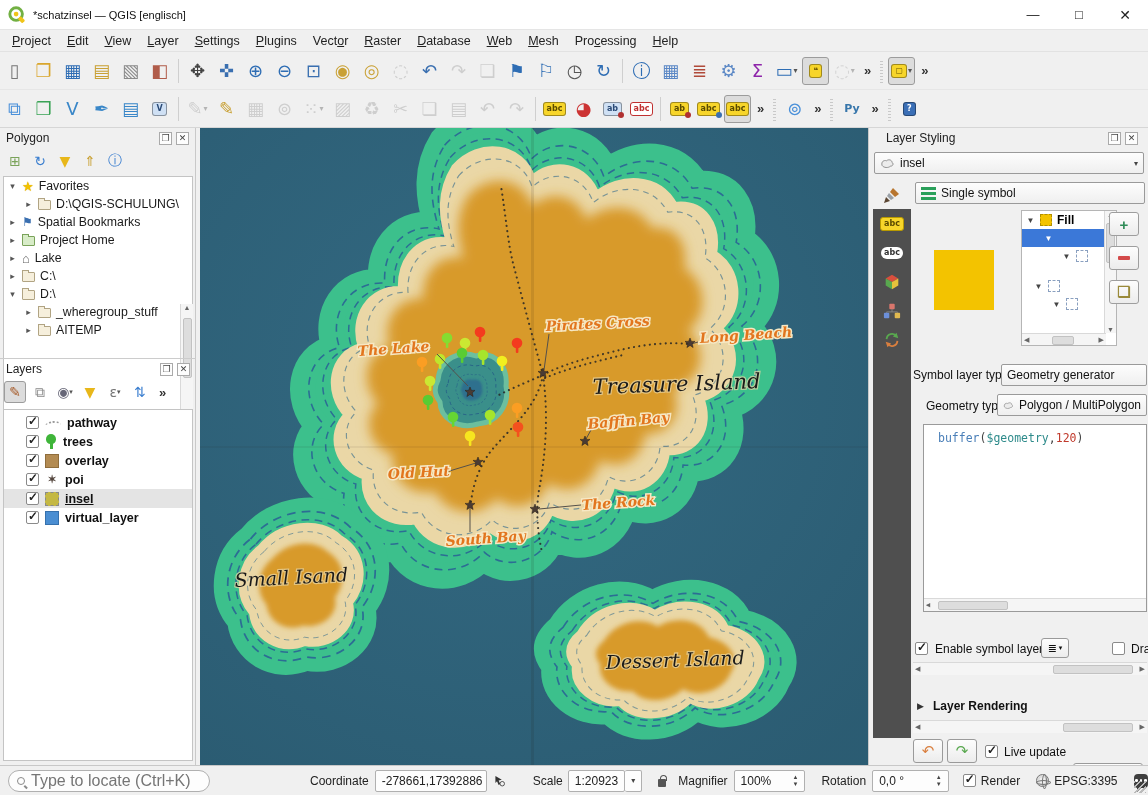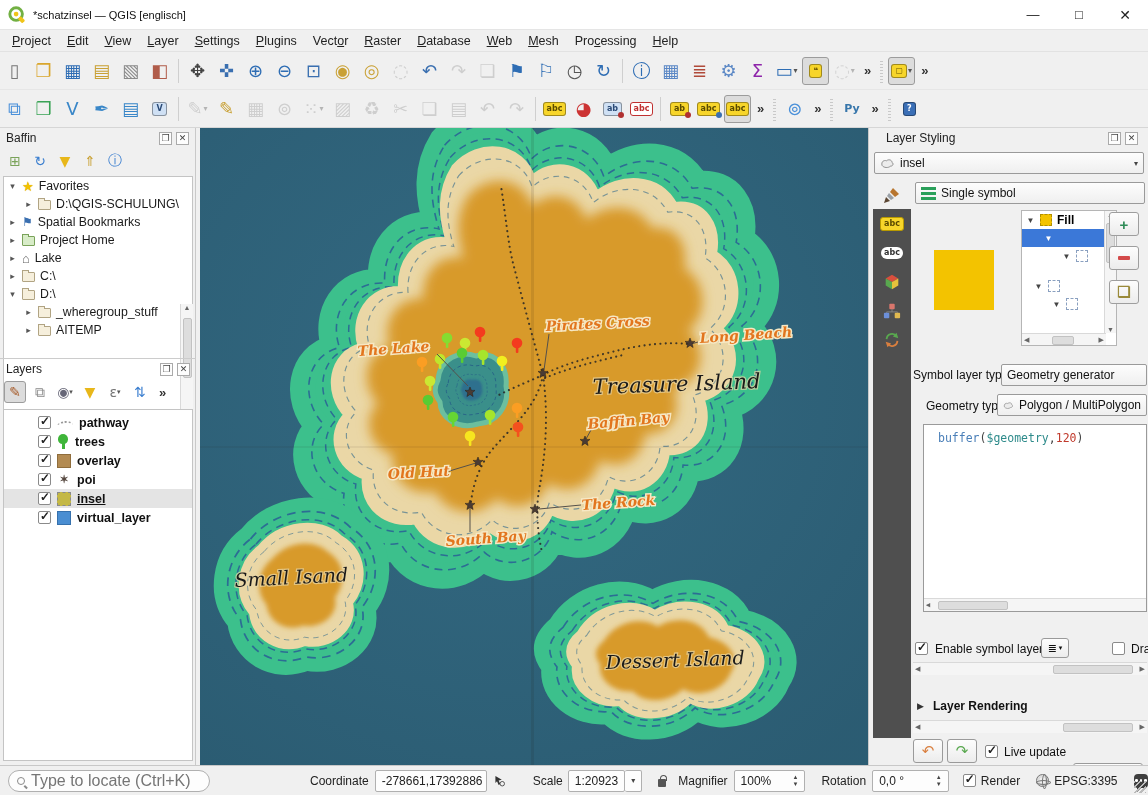--- a/index.html
+++ b/index.html
@@ -56,21 +56,21 @@
   .bi-folder::before, .bi-folder-open::before, .bi-folder-project::before, .bi-drive::before { content:""; position:absolute; top:-3px; left:-1px; width:5px; height:2px; background:#f6efdc; border:1px solid #b1a483; border-bottom:none;}
   .bi-folder-project { background:#e708; background:#d8ecc8; border-color:#7aa35a;}
   .bi-folder-project::before { background:#d8ecc8; border-color:#7aa35a;}
   .scroll-v { position:absolute; width:13px; background:#f5f5f5; border-left:1px solid #d9d9d9; display:flex; flex-direction:column; align-items:center; justify-content:space-between; font-size:7px; color:#666;}
   .scroll-h { position:absolute; height:13px; background:#f5f5f5; border-top:1px solid #d9d9d9; display:flex; align-items:center; justify-content:space-between; font-size:7px; color:#666; padding:0 2px;}
   .thumb-v { width:9px; background:#ddd; border:1px solid #c2c2c2; border-radius:2px; position:absolute; left:2px;}
   .thumb-h { height:9px; background:#ddd; border:1px solid #c2c2c2; border-radius:2px; position:absolute; top:2px;}
 
   .layers-panel { position:absolute; left:0; top:230px; width:196px; height:407px; border-top:1px solid #cccccc; }
   .layers-body { position:absolute; left:3px; top:50px; width:190px; height:352px; background:#fff; border:1px solid #c4c4c4; padding-top:3px;}
-  .layer-row { height:19px; display:flex; align-items:center; gap:6px; padding-left:34px; font-size:12.5px; font-weight:600; color:#111;}
+  .layer-row { height:19px; display:flex; align-items:center; gap:6px; padding-left:22px; font-size:12.5px; font-weight:600; color:#111;}
   .layer-row.selected { background:#e4e4e4; }
   .layer-row .underline { text-decoration:underline; }
   .cb { width:13px; height:13px; background:#fff; border:1px solid #8a8a8a; border-radius:2px; position:relative; flex:none;}
   .cb.checked::after { content:"✓"; position:absolute; left:1px; top:-3px; font-size:12px; color:#222; font-weight:bold;}
   .sw { flex:none; }
   .sw-pathway { width:16px; height:9px; border-top:2px dotted #999; border-radius:60% 60% 0 0; transform:rotate(-6deg); margin-top:6px;}
   .sw-trees { width:12px; height:15px; position:relative; }
   .sw-trees::before { content:""; position:absolute; left:1px; top:0; width:10px; height:10px; border-radius:50% 50% 45% 45%; background:#3fb53a;}
   .sw-trees::after { content:""; position:absolute; left:5px; bottom:0; width:2.5px; height:6px; background:#3fb53a;}
   .sw-overlay { width:14px; height:14px; background:#b38b52; border:1px solid #8f6d3c;}
@@ -348,21 +348,21 @@
       <div class="tb-overflow">»</div>
       <div class="tb-handle"></div>
       <div class="tb-btn">
         <span class="tb-tag" style="background: rgb(59, 111, 182); color: rgb(255, 255, 255); border-color: rgba(0, 0, 0, 0.35);">?</span>
       </div>
     </div>
 
   <div class="leftcol">
     <div>
       <div class="dock-header">
-        <span>Baffin</span>
+        <span>Polygon</span>
         <span class="dock-btns">
           <span class="dock-btn">❐</span>
           <span class="dock-btn">✕</span>
         </span>
       </div>
       <div class="panel-toolbar" id="browser-toolbar">
           <div class="pt-btn">
             <span class="pt-glyph" style="color: rgb(122, 163, 90);">⊞</span>
           </div>
           <div class="pt-btn">

